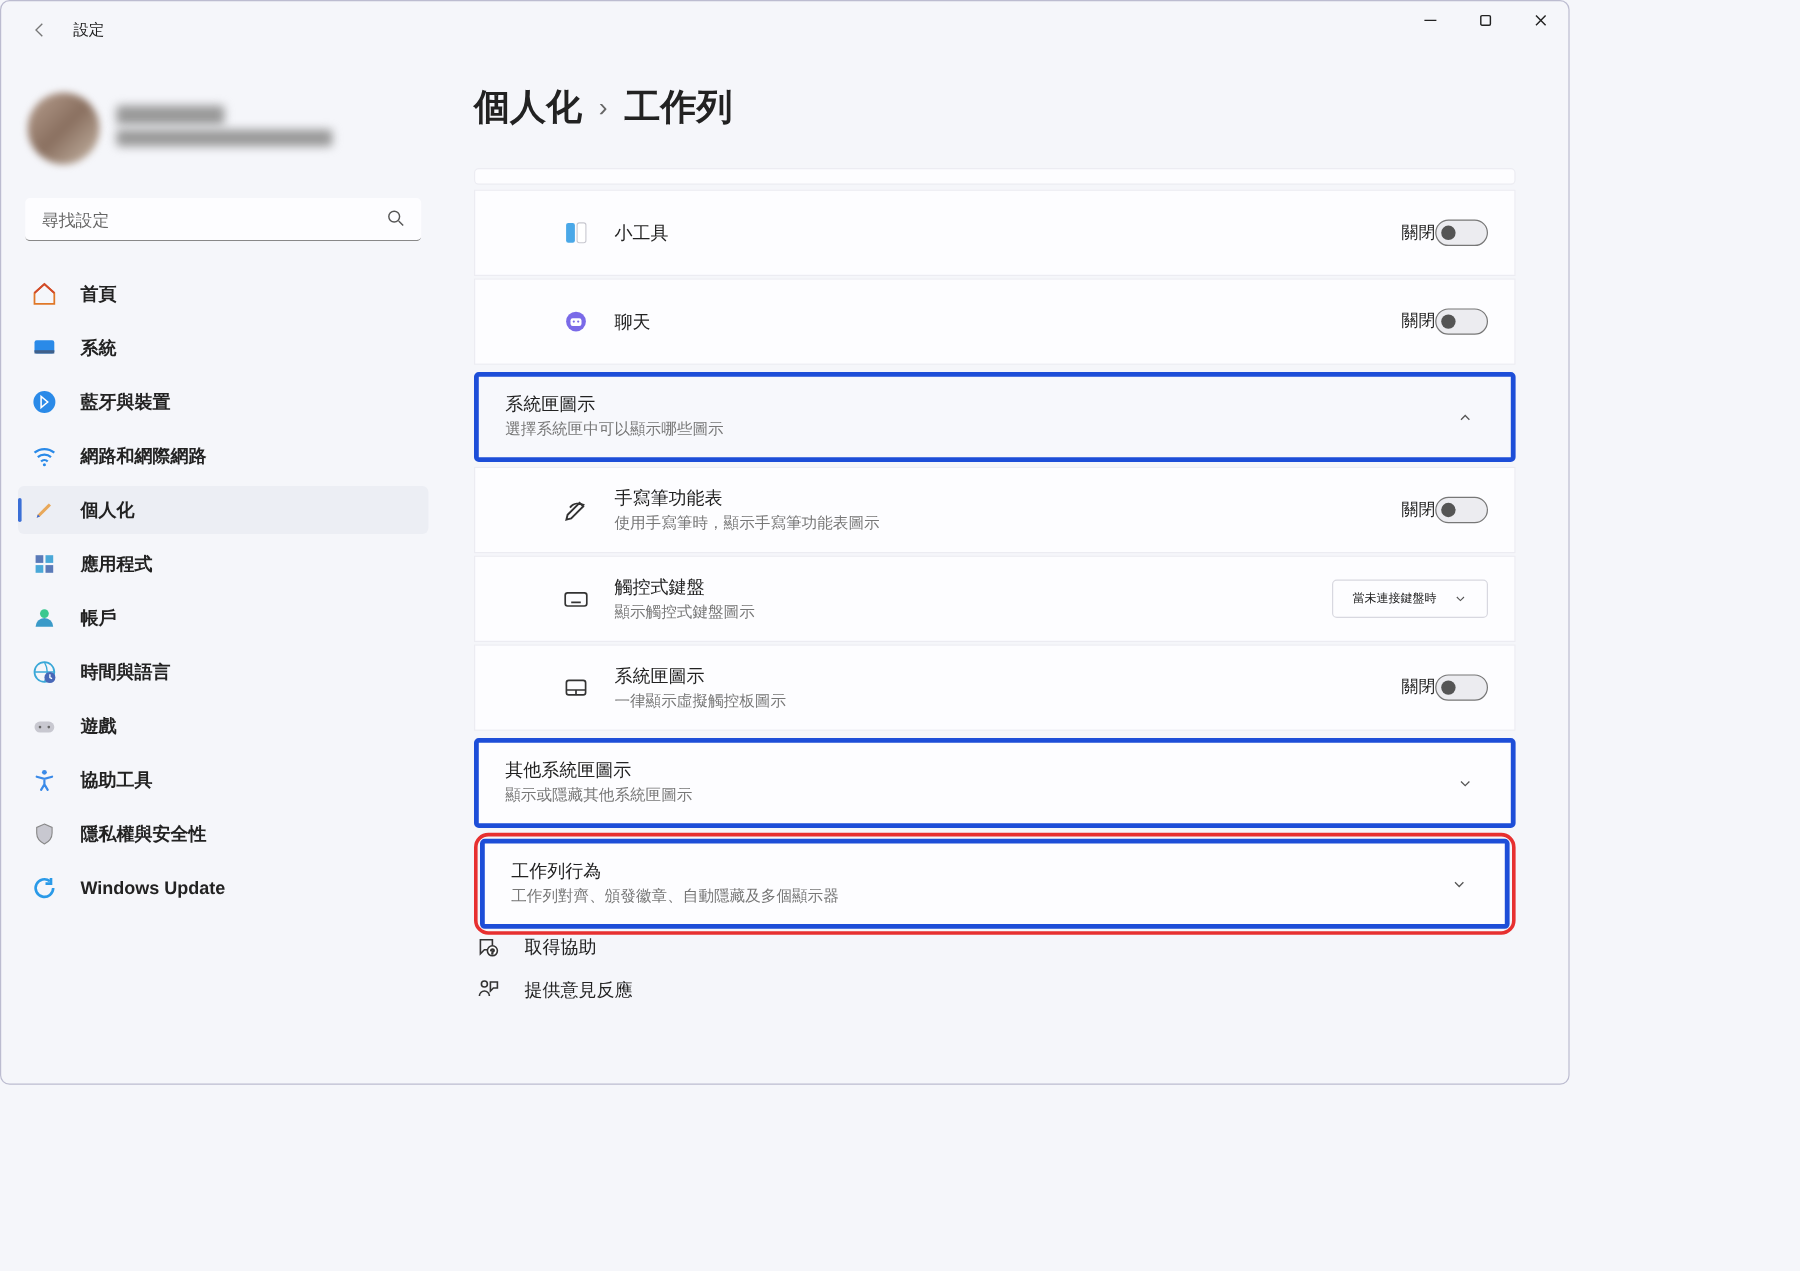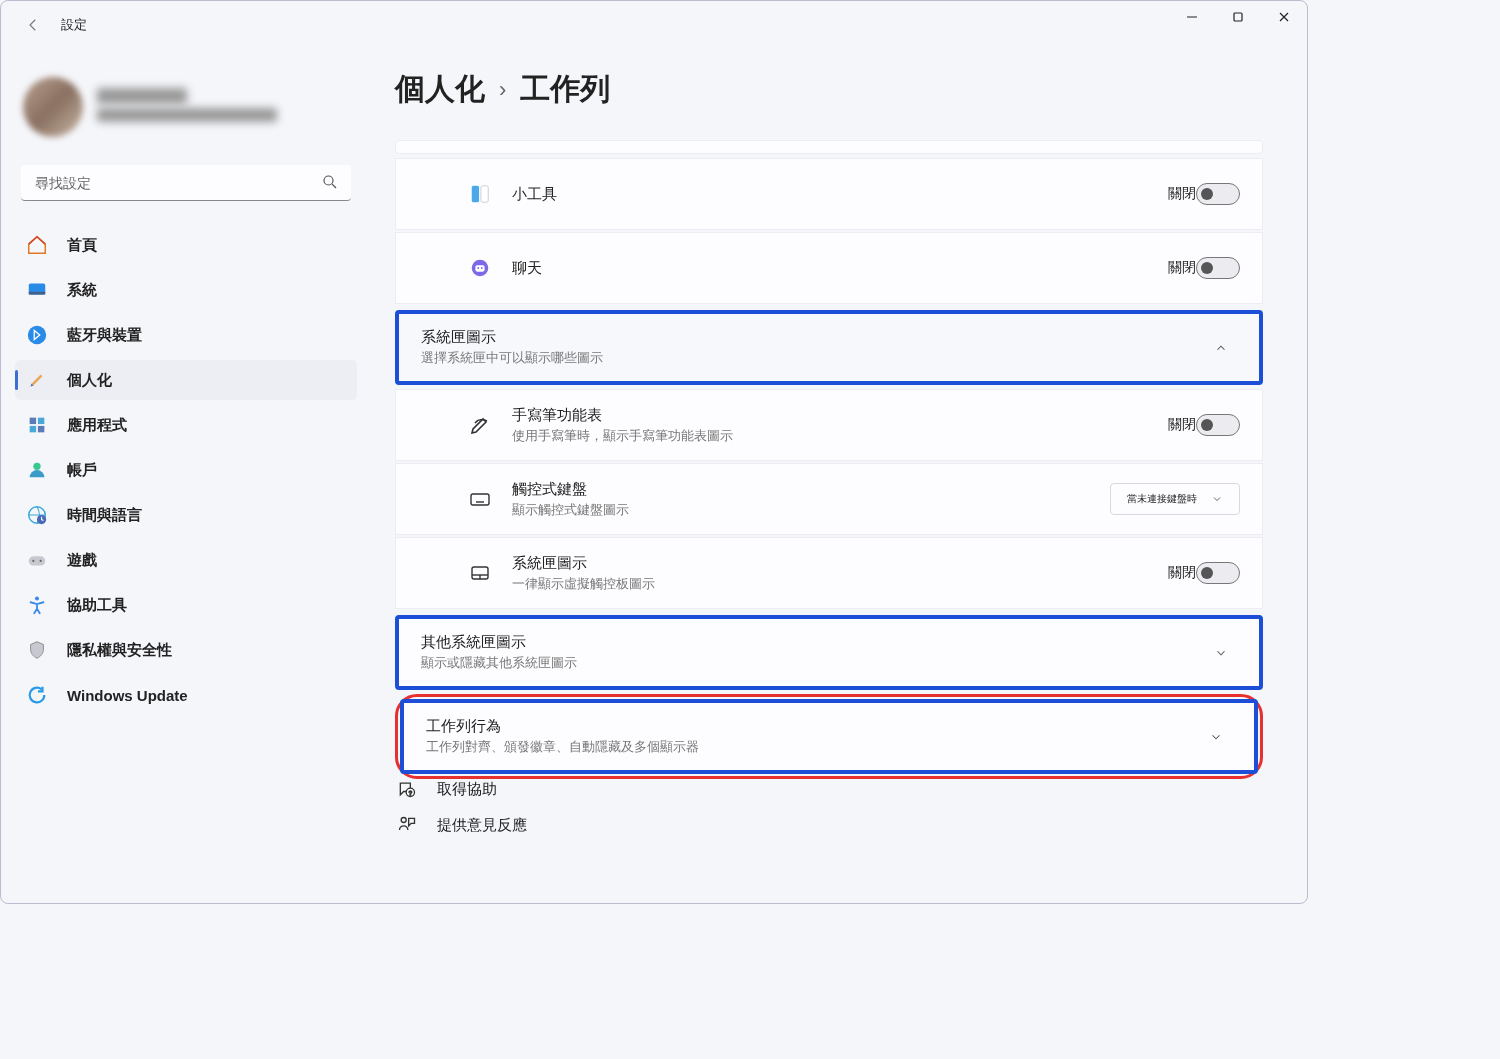--- a/index.html
+++ b/index.html
@@ -191,21 +191,21 @@
   }
   .expander .ctext { flex: 1; }
   .expander .ctitle { font-size: 15px; color: #222; }
   .expander .csub { font-size: 13px; color: #777; margin-top: 2px; }
   .chev {
     width: 32px; height: 32px;
     display: flex; align-items: center; justify-content: center;
   }
   .highlight {
     border: 3px solid #e73030;
-    border-radius: 22px;
+    border-radius: 12px;
     padding: 2px;
     margin-top: 2px;
   }
   .highlight .expander { margin-bottom: 0; background: #fdfdff; }
   .footer-links {
     padding-bottom: 20px;
   }
   .flink {
     display: flex; align-items: center; gap: 18px;
     font-size: 15px; color: #222;
@@ -282,20 +282,29 @@
       </li>
       <li class="nav-item">
         <span class="nicon">
             <svg width="22" height="22" viewBox="0 0 24 24">
               <circle cx="12" cy="12" r="10" fill="#2a8ae8"></circle>
               <path d="M9 7l6 5-6 5V7l6 5-6 5" fill="none" stroke="#fff" stroke-width="1.4"></path>
             </svg>
           </span>
         <span>藍牙與裝置</span>
       </li>
+      <li class="nav-item">
+        <span class="nicon">
+            <svg width="22" height="22" viewBox="0 0 24 24">
+              <path d="M3 9a14 14 0 0118 0M6 13a9 9 0 0112 0M9 17a4 4 0 016 0" fill="none" stroke="#2a8ae8" stroke-width="2"></path>
+              <circle cx="12" cy="20" r="1.4" fill="#2a8ae8"></circle>
+            </svg>
+          </span>
+        <span>網路和網際網路</span>
+      </li>
       <li class="nav-item active">
         <span class="nicon">
             <svg width="22" height="22" viewBox="0 0 24 24">
               <path d="M5 19l3-1 10-10-2-2L6 16z" fill="#e8a85a"></path>
               <path d="M5 19l3-1-2-2z" fill="#3a6ad8"></path>
             </svg>
           </span>
         <span>個人化</span>
       </li>
       <li class="nav-item">

